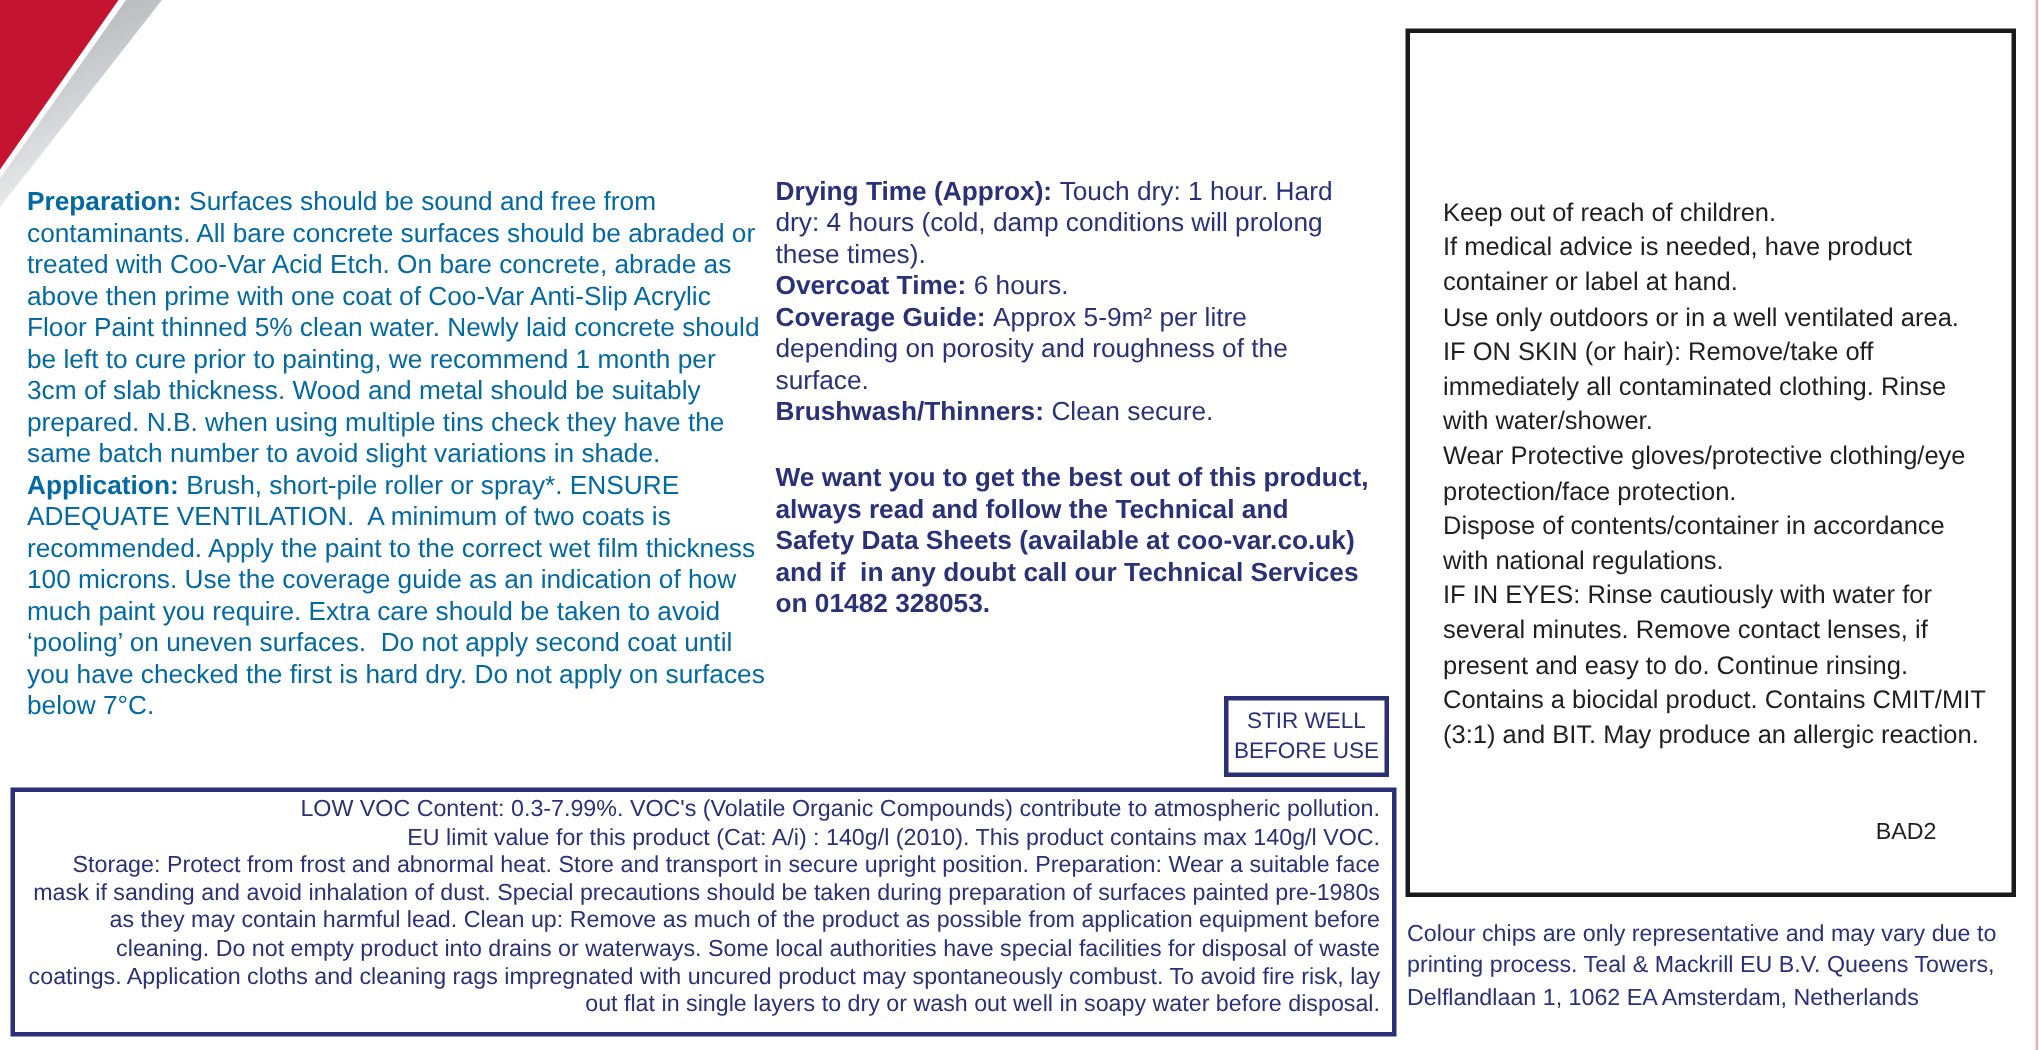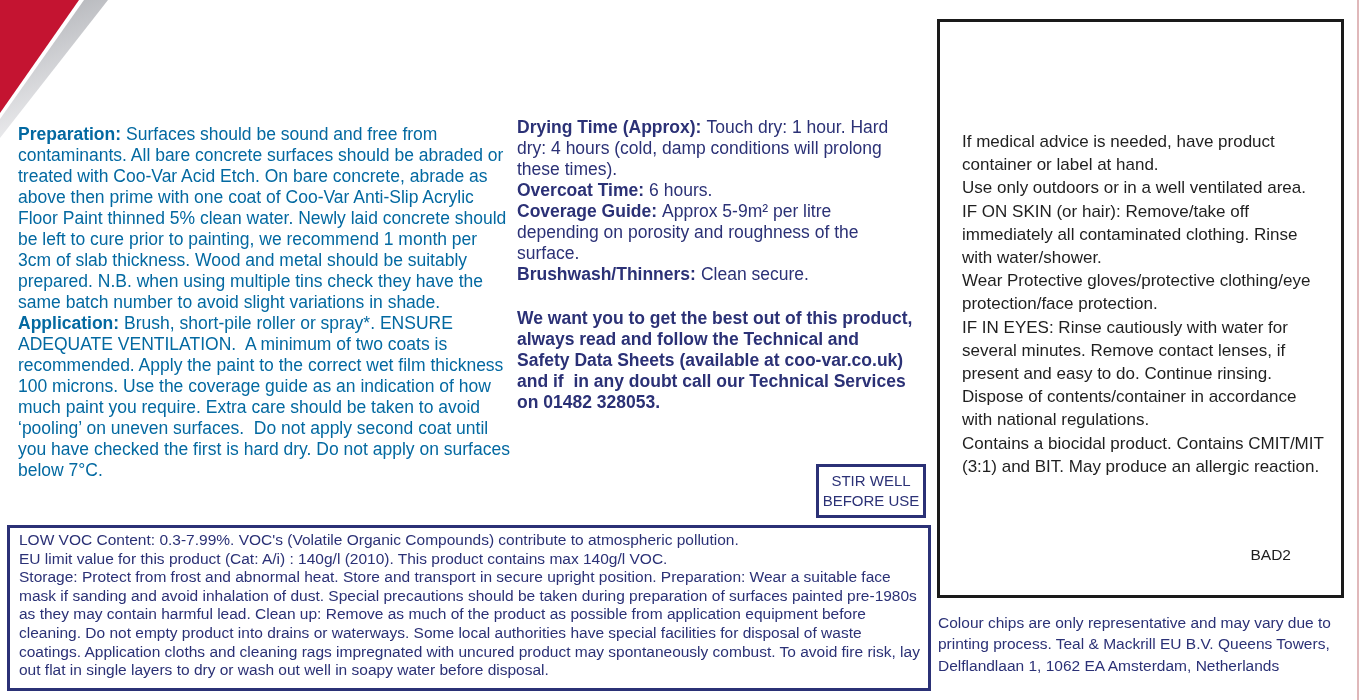--- a/index.html
+++ b/index.html
@@ -53,21 +53,21 @@
     font-size:15.5px; color:#1f1f1f;text-align:right;
   }
 
   
   .voc-box {
     position:absolute; left:7px; top:525px; width:924px; height:166px;
     border:3px solid #2b3176; box-sizing:border-box;
     padding:3px 8px 0 9px;
     font-size:15.5px; line-height:18.6px; color:#2b3176; background:#ffffff;
   }
-  .voc-line { white-space:pre-wrap; }
+  .voc-line { white-space:pre-wrap;text-align:right; }
 
   
   .footer-note {
     position:absolute; left:938px; top:612px; width:414px;
     font-size:15.5px; line-height:21.3px; color:#2b3176;
     white-space:pre-wrap;
   }
 
   
   .edge-line {
@@ -105,26 +105,27 @@
   <div class="support-note">We want you to get the best out of this product, always read and follow the Technical and Safety Data Sheets (available at coo-var.co.uk) and if  in any doubt call our Technical Services on 01482 328053.</div>
 </div>
 
 <div class="stir-box">
   <div>STIR WELL</div>
   <div>BEFORE USE</div>
 </div>
 
 <div class="safety-box">
   <div class="safety-text">
+    <div class="safety-statement">Keep out of reach of children.</div>
     <div class="safety-statement">If medical advice is needed, have product container or label at hand.</div>
     <div class="safety-statement">Use only outdoors or in a well ventilated area.</div>
     <div class="safety-statement">IF ON SKIN (or hair): Remove/take off immediately all contaminated clothing. Rinse with water/shower.</div>
     <div class="safety-statement">Wear Protective gloves/protective clothing/eye protection/face protection.</div>
+    <div class="safety-statement">Dispose of contents/container in accordance with national regulations.</div>
     <div class="safety-statement">IF IN EYES: Rinse cautiously with water for several minutes. Remove contact lenses, if present and easy to do. Continue rinsing.</div>
-    <div class="safety-statement">Dispose of contents/container in accordance with national regulations.</div>
     <div class="safety-statement">Contains a biocidal product. Contains CMIT/MIT (3:1) and BIT. May produce an allergic reaction.</div>
   </div>
   <div class="safety-code">BAD2</div>
 </div>
 
 <div class="voc-box">
   <div class="voc-line">LOW VOC Content: 0.3-7.99%. VOC's (Volatile Organic Compounds) contribute to atmospheric pollution.</div>
   <div class="voc-line">EU limit value for this product (Cat: A/i) : 140g/l (2010). This product contains max 140g/l VOC.</div>
   <div class="voc-line">Storage: Protect from frost and abnormal heat. Store and transport in secure upright position. Preparation: Wear a suitable face mask if sanding and avoid inhalation of dust. Special precautions should be taken during preparation of surfaces painted pre-1980s as they may contain harmful lead. Clean up: Remove as much of the product as possible from application equipment before cleaning. Do not empty product into drains or waterways. Some local authorities have special facilities for disposal of waste coatings. Application cloths and cleaning rags impregnated with uncured product may spontaneously combust. To avoid fire risk, lay out flat in single layers to dry or wash out well in soapy water before disposal.</div>
 </div>

